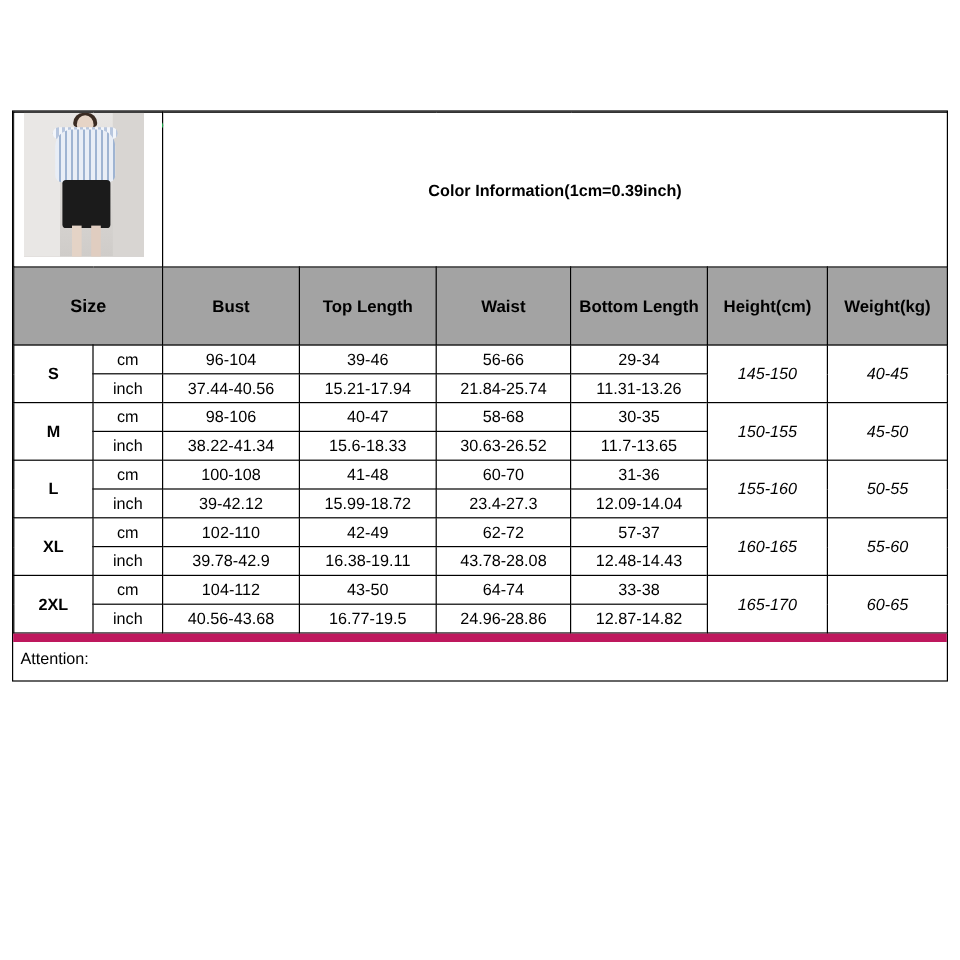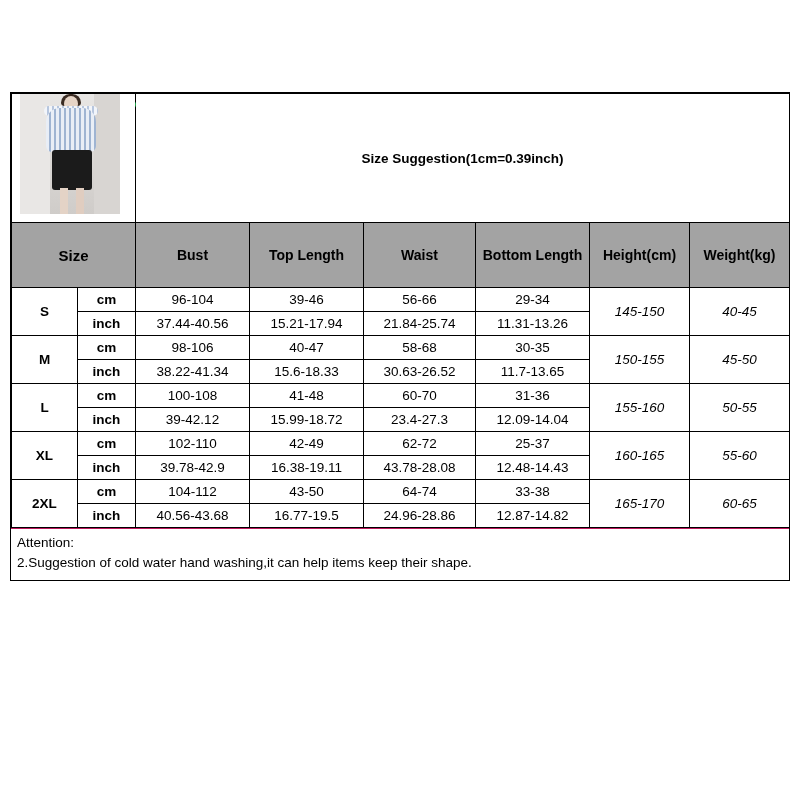--- a/index.html
+++ b/index.html
@@ -123,34 +123,34 @@
     font-size: 15px;
   }
   
   td.size-label {
     background: #ececec;
     font-weight: bold;
     font-size: 16px;
   }
   td.unit {
     background: #ececec;
-    font-weight: bold;
+    font-weight: normal;
     font-size: 13px;
     width: 58px;
   }
   td.val { font-size: 13.5px; }
   td.hw {
     font-size: 13.5px;
     font-style: italic;
   }
   .attention {
     padding: 4px 6px 8px 6px;
     font-size: 13.5px;
     line-height: 1.45;
-    border-top: 1px solid #be185d;
+    border-top: 7px solid #be185d;
   }
   .attention div { white-space: normal; }
 </style>
 </head>
 <body>
 
 <div id="sheet">
   <div class="green-dot"></div>
   <table class="size-table">
     <colgroup>
@@ -172,21 +172,21 @@
           <div class="bg-right"></div>
           <div class="hair"></div>
           <div class="head"></div>
           <div class="shoulder"></div>
           <div class="top-garment"></div>
           <div class="skirt"></div>
           <div class="leg-l"></div>
           <div class="leg-r"></div>
         </div>
       </td>
-      <td class="title-cell" colspan="6">Size Suggestion(1cm=0.39inch)</td>
+      <td class="title-cell" colspan="6">Color Information(1cm=0.39inch)</td>
     </tr>
 
     <tr class="col-head">
       <td class="size-head" colspan="2">Size</td>
       <td>Bust</td>
       <td>Top Length</td>
       <td>Waist</td>
       <td>Bottom Length</td>
       <td>Height(cm)</td>
       <td>Weight(kg)</td>
@@ -245,21 +245,21 @@
       <td class="val">23.4-27.3</td>
       <td class="val">12.09-14.04</td>
     </tr>
 
     <tr>
       <td class="size-label" rowspan="2">XL</td>
       <td class="unit">cm</td>
       <td class="val">102-110</td>
       <td class="val">42-49</td>
       <td class="val">62-72</td>
-      <td class="val">25-37</td>
+      <td class="val">57-37</td>
       <td class="hw" rowspan="2">160-165</td>
       <td class="hw" rowspan="2">55-60</td>
     </tr>
     <tr>
       <td class="unit">inch</td>
       <td class="val">39.78-42.9</td>
       <td class="val">16.38-19.11</td>
       <td class="val">43.78-28.08</td>
       <td class="val">12.48-14.43</td>
     </tr>
@@ -279,15 +279,14 @@
       <td class="val">40.56-43.68</td>
       <td class="val">16.77-19.5</td>
       <td class="val">24.96-28.86</td>
       <td class="val">12.87-14.82</td>
     </tr>
   </tbody>
     </table>
 
   <div class="attention">
     <div>Attention:</div>
-    <div>2.Suggestion of cold water hand washing,it can help items keep their shape.</div>
   </div>
 </div>
 
 </body></html>

